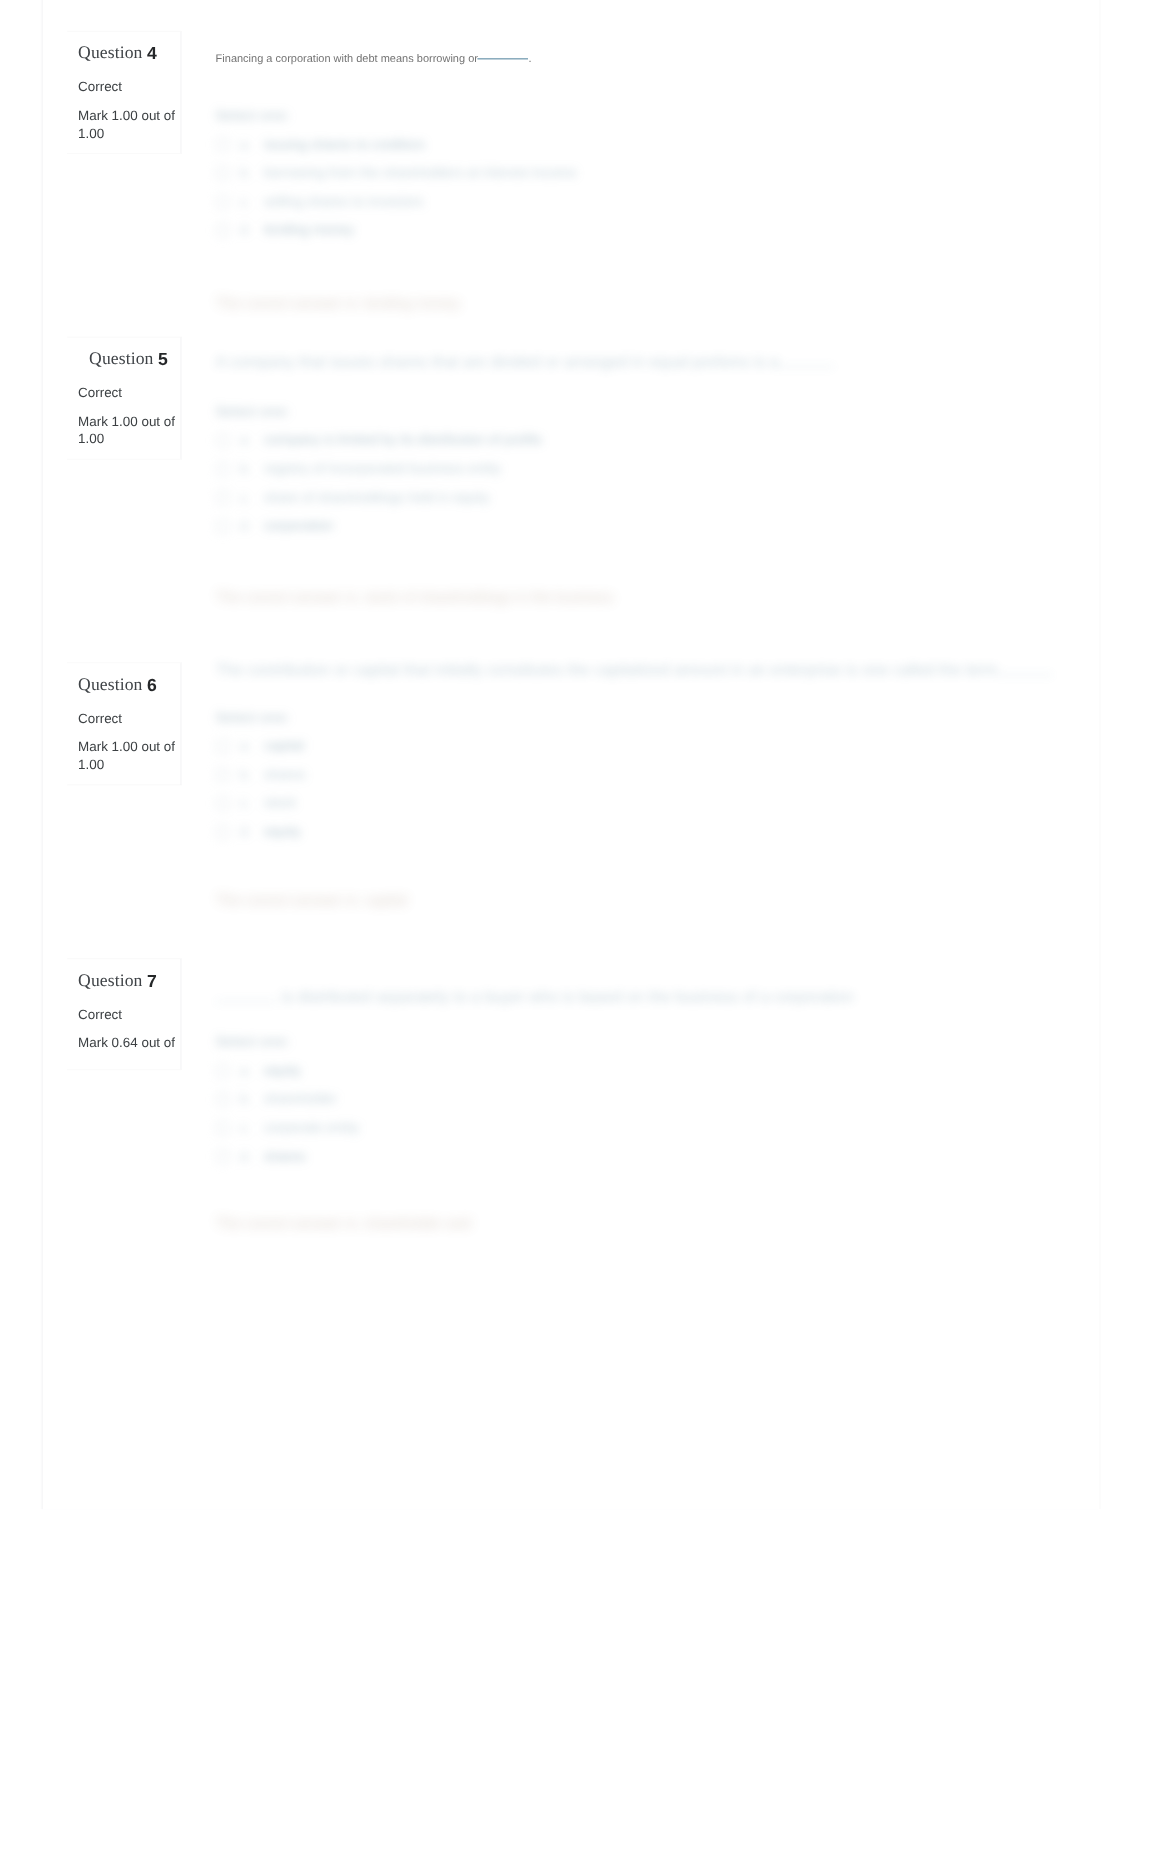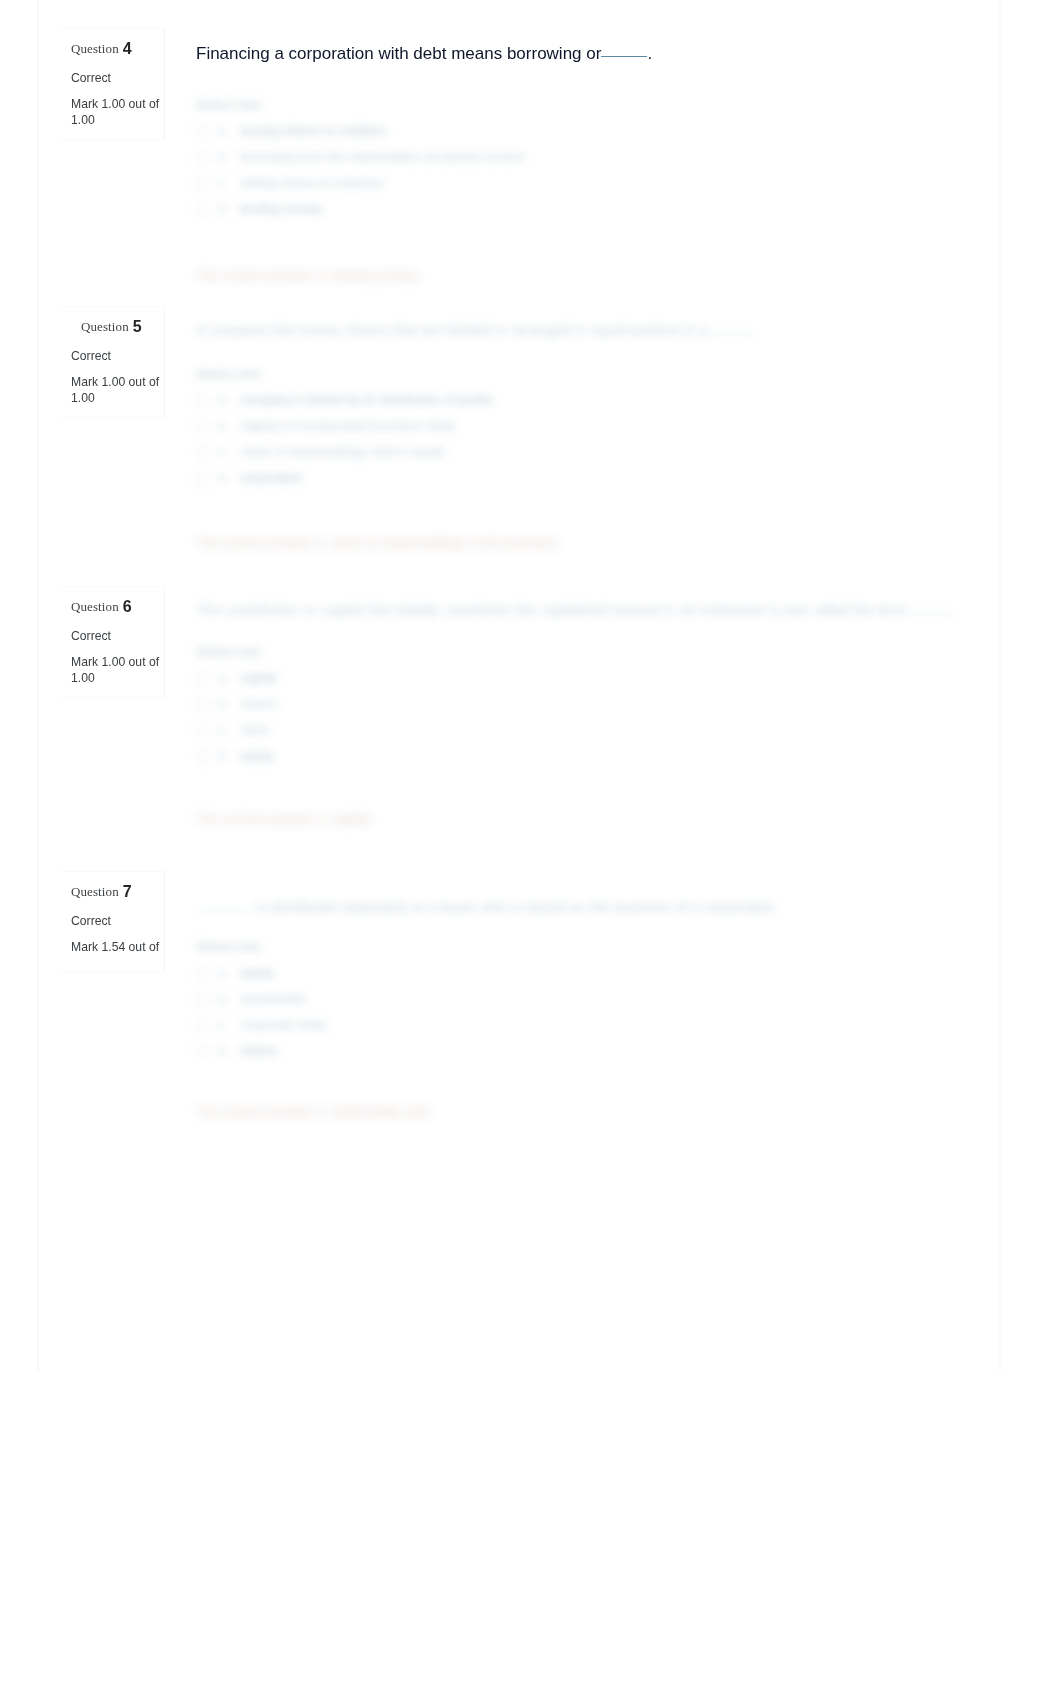--- a/index.html
+++ b/index.html
@@ -72,21 +72,21 @@
     box-sizing: content-box;
   }
   .info-box .qnum-line {
     font-size: 11.5px;
     color: #3f4347;
     line-height: 1;
     white-space: nowrap;
     font-family: "Liberation Serif", serif;
   }
   .info-box .qnum-line .qnum-word {
-    font-size: 13px;
+    font-size: 16px;
     letter-spacing: 0.1px;
   }
   .info-box .qnum-line .qnum-value {
     font-family: "Liberation Sans", sans-serif;
     font-size: 16px;
     font-weight: bold;
     color: #252729;
     margin-left: 4px;
     vertical-align: -1px;
   }
@@ -108,23 +108,23 @@
 
   
   .q-content {
     position: absolute;
     left: 196px;
     width: 800px;
   }
 
   
   .qtext-clear {
-    font-size: 17px;
+    font-size: 10px;
     line-height: 20px;
-    color: #0f172a;
+    color: #737373;
     font-family: "Liberation Sans", sans-serif;
     white-space: nowrap;
   }
   .qtext-clear .blank {
     border-bottom: 1px solid #5c8ba3;
     display: inline-block;
     width: 46px;
     vertical-align: 2px;
   }
 
@@ -279,21 +279,21 @@
           <span class="opt-text dark">corporation</span>
         </div>
       </div>
 
       <div class="feedback-line blurred blur-strong" style="margin-top:50px;">The correct answer is: stock of shareholdings in the business</div>
     </div>
   </div>
 
   <div class="question-block" style="top:558px;">
 
-    <div class="info-box" style="top:28px; height:98px; padding-top:12px;">
+    <div class="info-box" style="top:44px; height:98px; padding-top:12px;">
       <div class="qnum-line" style="margin-left:10px;">
         <span class="qnum-word">Question</span><span class="qnum-value">6</span>
       </div>
       <div class="state-line" style="margin-left:10px;">Correct</div>
       <div class="grade-line" style="margin-left:10px;">Mark 1.00 out of 1.00</div>
     </div>
 
     <div class="q-content" style="top:42px; width:810px;">
       <div class="qtext-blur blurred">
         <span>The contribution or capital that initially constitutes the capitalized amount in an enterprise is one called the term</span><span class="blank" style="border-bottom:1px solid #7aa6bb; display:inline-block; width:50px;"></span>
@@ -328,21 +328,21 @@
     </div>
   </div>
 
   <div class="question-block" style="top:855px;">
 
     <div class="info-box" style="top:16px; height:88px; padding-top:12px;">
       <div class="qnum-line" style="margin-left:10px;">
         <span class="qnum-word">Question</span><span class="qnum-value">7</span>
       </div>
       <div class="state-line" style="margin-left:10px;">Correct</div>
-      <div class="grade-line" style="margin-left:10px;">Mark 1.54 out of</div>
+      <div class="grade-line" style="margin-left:10px;">Mark 0.64 out of</div>
     </div>
 
     <div class="q-content" style="top:42px; width:800px;">
       <div class="qtext-blur blurred" style="white-space:nowrap;">
         <span class="blank" style="border-bottom:1px solid #7aa6bb; display:inline-block; width:56px;"></span>
         <span>is distributed separately to a buyer who is based on the business of a corporation</span>
       </div>
 
       <div class="blurred" style="margin-top:22px;">
         <div class="ans-label">Select one:</div>

